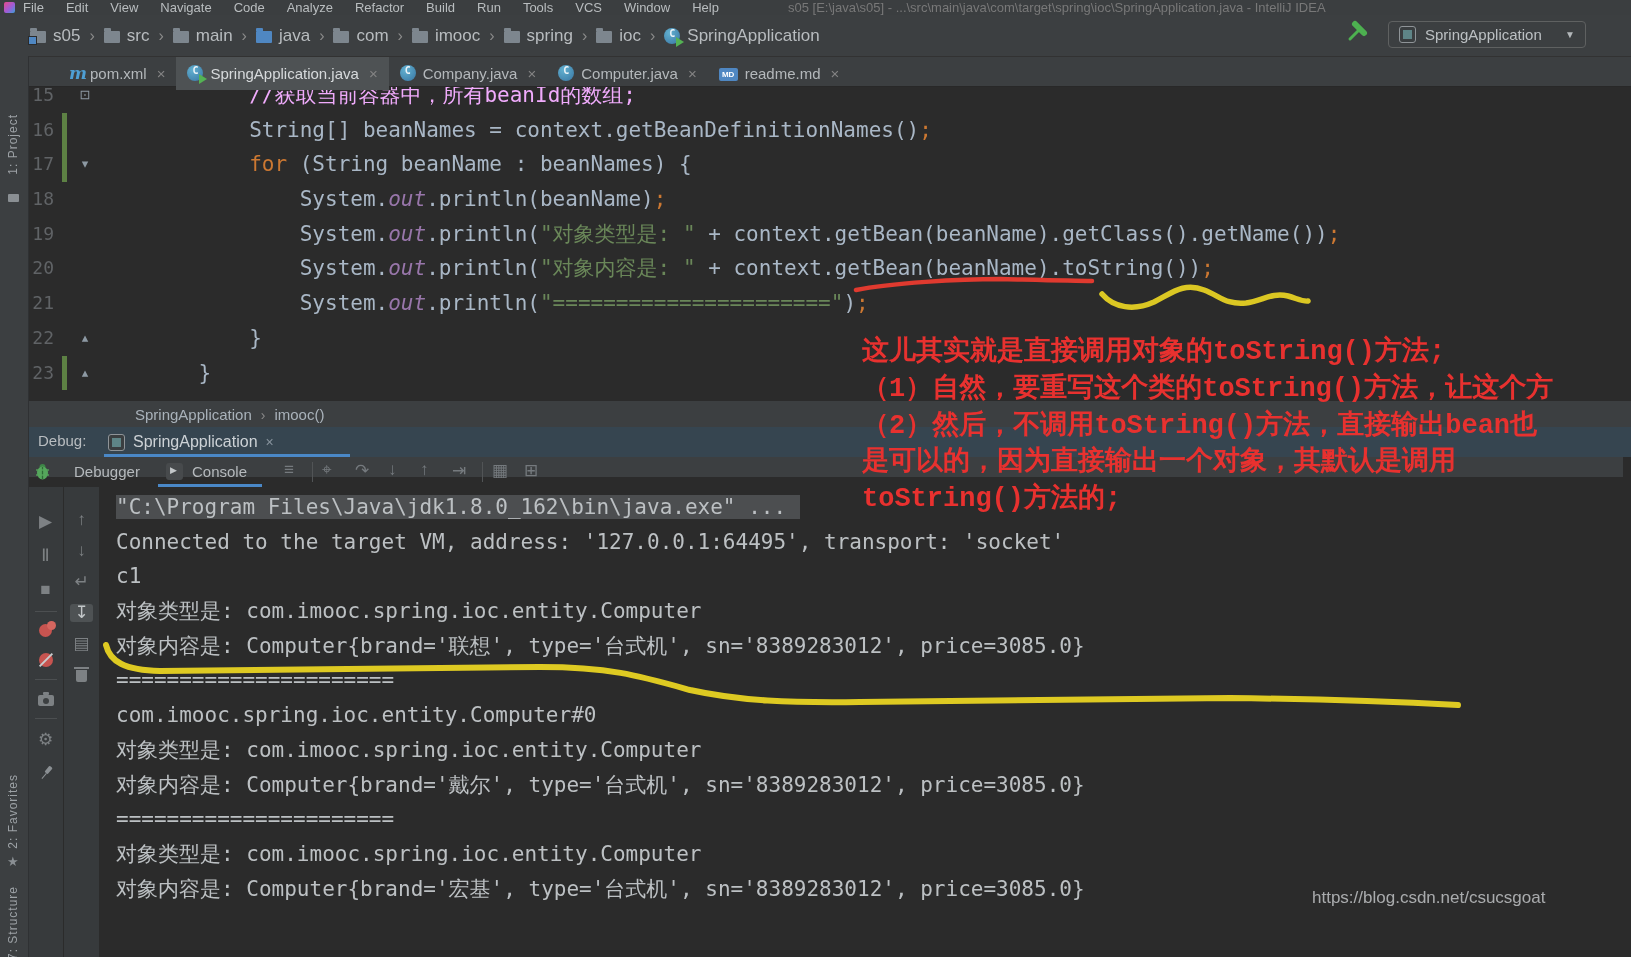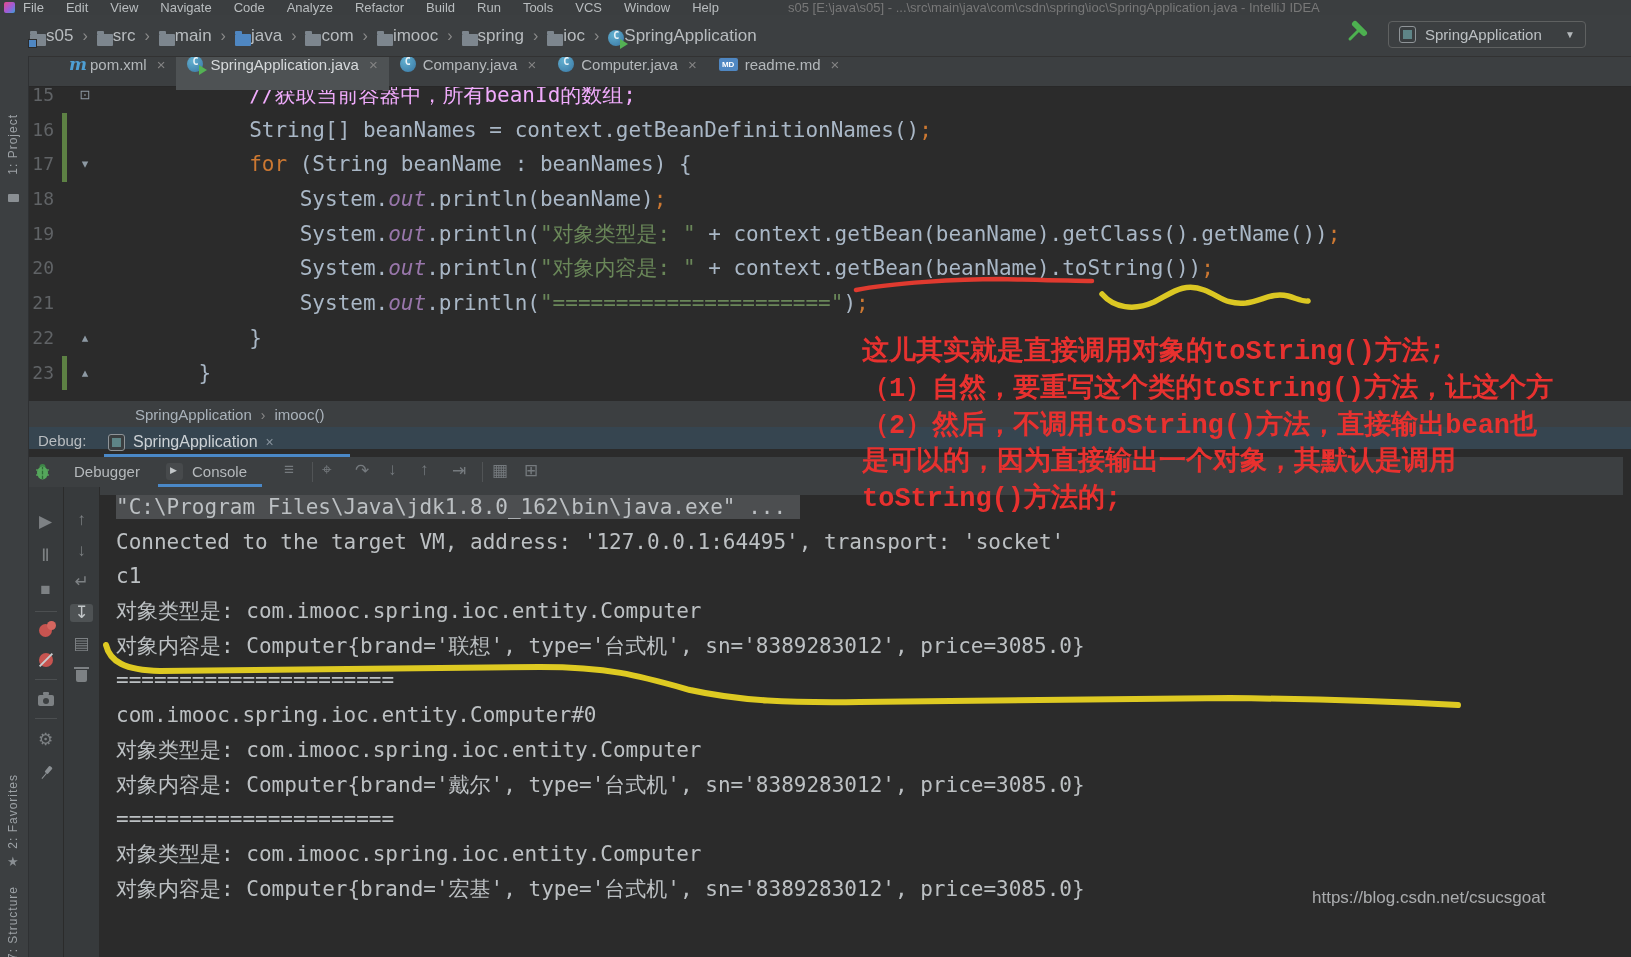--- a/index.html
+++ b/index.html
@@ -9,21 +9,21 @@
   
   .titlebar{position:absolute;left:0;top:0;right:0;height:15px;background:#3b3e40;display:flex;align-items:center;z-index:5}
   .logo{width:11px;height:11px;margin:0 8px 0 4px;border-radius:2px;background:linear-gradient(135deg,#e84b8a,#9f5bd6 55%,#3aa1d8)}
   .menus{display:flex;gap:22px;font-size:13px;color:#b9bdbf}
   .menu-item{cursor:default}
   .wtitle{position:absolute;left:788px;top:0;font-size:13px;color:#787878;white-space:nowrap}
 
   
   .navbar{position:absolute;left:0;top:15px;right:0;height:41px;background:#3c3f41;border-bottom:1px solid #323232;z-index:4}
   .crumbs{position:absolute;left:30px;top:0;height:41px;display:flex;align-items:center;font-size:17px;color:#b8bcbf}
-  .crumb{display:inline-flex;align-items:flex-end;}
+  .crumb{display:inline-flex;align-items:center;gap:7px}
   .crumb-sep::before{content:"›";color:#8a8a8a;margin:0 9px;font-size:16px}
   .fi{display:inline-block;position:relative;flex:none;--fc:#7d868e}
   .fi-folder,.fi-source-folder,.fi-project-folder{width:16px;height:12px;background:var(--fc);border-radius:1px;margin-top:3px}
   .fi-folder::before,.fi-source-folder::before,.fi-project-folder::before{content:"";position:absolute;top:-3px;left:0;width:7px;height:3px;background:var(--fc);border-radius:1px 1px 0 0}
   .fi-source-folder{--fc:#4f87c2}
   .fi-project-folder::after{content:"";position:absolute;left:-2px;bottom:-2px;width:7px;height:7px;background:#4f87c2;border:1px solid #2b2b2b}
   .fi-class,.fi-class-run{width:16px;height:16px;border-radius:50%;background:radial-gradient(circle at 35% 30%,#62b0d0,#3876a3)}
   .fi-class::before,.fi-class-run::before{content:"C";display:block;text-align:center;line-height:16px;color:#eaf3f8;font:bold 10px "DejaVu Sans Mono",monospace}
   .fi-class-run::after{content:"";position:absolute;right:-4px;bottom:-3px;border-left:8px solid #54b254;border-top:5px solid transparent;border-bottom:5px solid transparent}
   .fi-maven{width:14px;height:16px}
@@ -33,48 +33,48 @@
   .fi-markdown{width:19px;height:13px;background:#4f87c2;border-radius:2px;margin-top:2px}
   .fi-markdown::before{content:"MD";display:block;text-align:center;line-height:13px;color:#fff;font-size:8px;font-weight:bold}
   .hammer{position:absolute;right:262px;top:4px}
   .runbox{position:absolute;right:45px;top:6px;width:198px;height:27px;border:1px solid #5f6161;border-radius:4px;display:flex;align-items:center;gap:9px;padding:0 10px;box-sizing:border-box;font-size:15px;color:#bcc0c3}
   .rc-ic,.dt-ic{width:15px;height:15px;border:1px solid #8f9498;border-radius:3px;background:#3a3e40;position:relative;flex:none}
   .rc-ic::before,.dt-ic::before{content:"";position:absolute;inset:3px;background:#5e8587}
   .chev{margin-left:auto;font-size:10px;color:#b3b7ba}
 
   
   .tabbar{position:absolute;left:0;top:56px;right:0;height:30px;background:#3c3f41;border-bottom:1px solid #282828;display:flex;padding-left:58px;z-index:3}
-  .tab{display:inline-flex;align-items:flex-start;gap:7px;padding:0 11px;font-size:15px;color:#b4b8bb;height:34px}
+  .tab{display:inline-flex;align-items:center;gap:7px;padding:0 11px;font-size:15px;color:#b4b8bb;height:34px}
   .tab.active{background:#4e5254;color:#d7dadc}
   .tab-close::before{content:"×";color:#848484;font-size:15px;margin-left:3px}
 
   
   .editor{position:absolute;left:0;top:86px;right:0;height:314px;overflow:hidden;background:#2b2b2b}
   .elines{position:absolute;left:0;top:-8px;right:0}
   .eline{position:relative;height:34.7px;line-height:34.7px;font-size:21px}
   .num{position:absolute;left:0;top:0;width:54px;text-align:right;color:#606366;font-size:18px;font-family:"DejaVu Sans Mono",monospace}
   .ebar{position:absolute;left:62px;top:0;bottom:0;width:5px;background:#5d8144}
   .efold{position:absolute;left:76px;top:0;width:18px;text-align:center;color:#8d99a3;font-size:13px}
   .ecode{position:absolute;left:148px;top:0;white-space:pre;font-family:"DejaVu Sans Mono",monospace;color:#a9b7c6}
   .tk-k{color:#cc7832}.tk-s{color:#6a8759}.tk-f{color:#9876aa;font-style:italic}.tk-c{color:#f0abfc}.tk-p{color:#a9b7c6}
 
   
   .ebc{position:absolute;left:0;top:400px;right:0;height:27px;background:#3c3f41;border-top:1px solid #2b2b2b;font-size:15px;color:#a9b2ba;display:flex;align-items:center}
   .ebc .first{margin-left:135px}
   .ebc .crumb-sep::before{font-size:14px}
 
   
-  .dbghead{position:absolute;left:0;top:427px;right:0;height:22px;background:#364550;z-index:2}
+  .dbghead{position:absolute;left:0;top:427px;right:0;height:30px;background:#364550;z-index:2}
   .dbg-label{position:absolute;left:38px;top:5px;font-size:15px;color:#b9bdc0}
   .dbgtab{position:absolute;left:108px;top:0;height:30px;display:flex;align-items:center;gap:8px;font-size:16px;color:#cdd2d6}
   .dbgtab .x{color:#87939d;font-size:14px}
   .dbgtab-underline{position:absolute;left:104px;top:27px;width:246px;height:3px;background:#4a88c7}
 
   
-  .dbgbar{position:absolute;left:0;top:457px;right:8px;height:38px;background:#3c3f41;z-index:2}
+  .dbgbar{position:absolute;left:0;top:457px;right:8px;height:20px;background:#3c3f41;z-index:2}
   .dbgbar .lbl{position:absolute;top:6px;font-size:15px;color:#b5b9bc}
   .console-ic{position:absolute;left:166px;top:6px;width:17px;height:17px;background:#474a4c;border-radius:3px}
   .console-ic::before{content:"▶";position:absolute;left:4px;top:2px;font-size:9px;color:#c3c7c9}
   .con-underline{position:absolute;left:158px;top:27px;width:104px;height:3px;background:#4a88c7}
   .tbico{position:absolute;top:3px;font-size:17px;color:#757a7e}
   .vsep{position:absolute;top:5px;width:1px;height:20px;background:#515456}
   .bug{position:absolute;left:34px;top:5px}
 
   
   .toolwin{position:absolute;left:0;top:56px;bottom:0;width:28px;background:#3c3f41;border-right:1px solid #2f3133;z-index:6}
@@ -126,21 +126,21 @@
         <span class="menu-item">Code</span>
         <span class="menu-item">Analyze</span>
         <span class="menu-item">Refactor</span>
         <span class="menu-item">Build</span>
         <span class="menu-item">Run</span>
         <span class="menu-item">Tools</span>
         <span class="menu-item">VCS</span>
         <span class="menu-item">Window</span>
         <span class="menu-item">Help</span>
       </nav>
-    <span class="wtitle">s05 [E:\java\s05] - ...\src\main\java\com\csdn\spring\ioc\SpringApplication.java - IntelliJ IDEA</span>
+    <span class="wtitle">s05 [E:\java\s05] - ...\src\main\java\com\target\spring\ioc\SpringApplication.java - IntelliJ IDEA</span>
   </div>
 
   <div class="navbar">
     <div class="crumbs" id="crumbs">
         <span class="crumb">
           <span class="fi fi-project-folder"></span>
           <span class="crumb-label">s05</span>
         </span>
         <span class="crumb-sep"></span>
         <span class="crumb">

